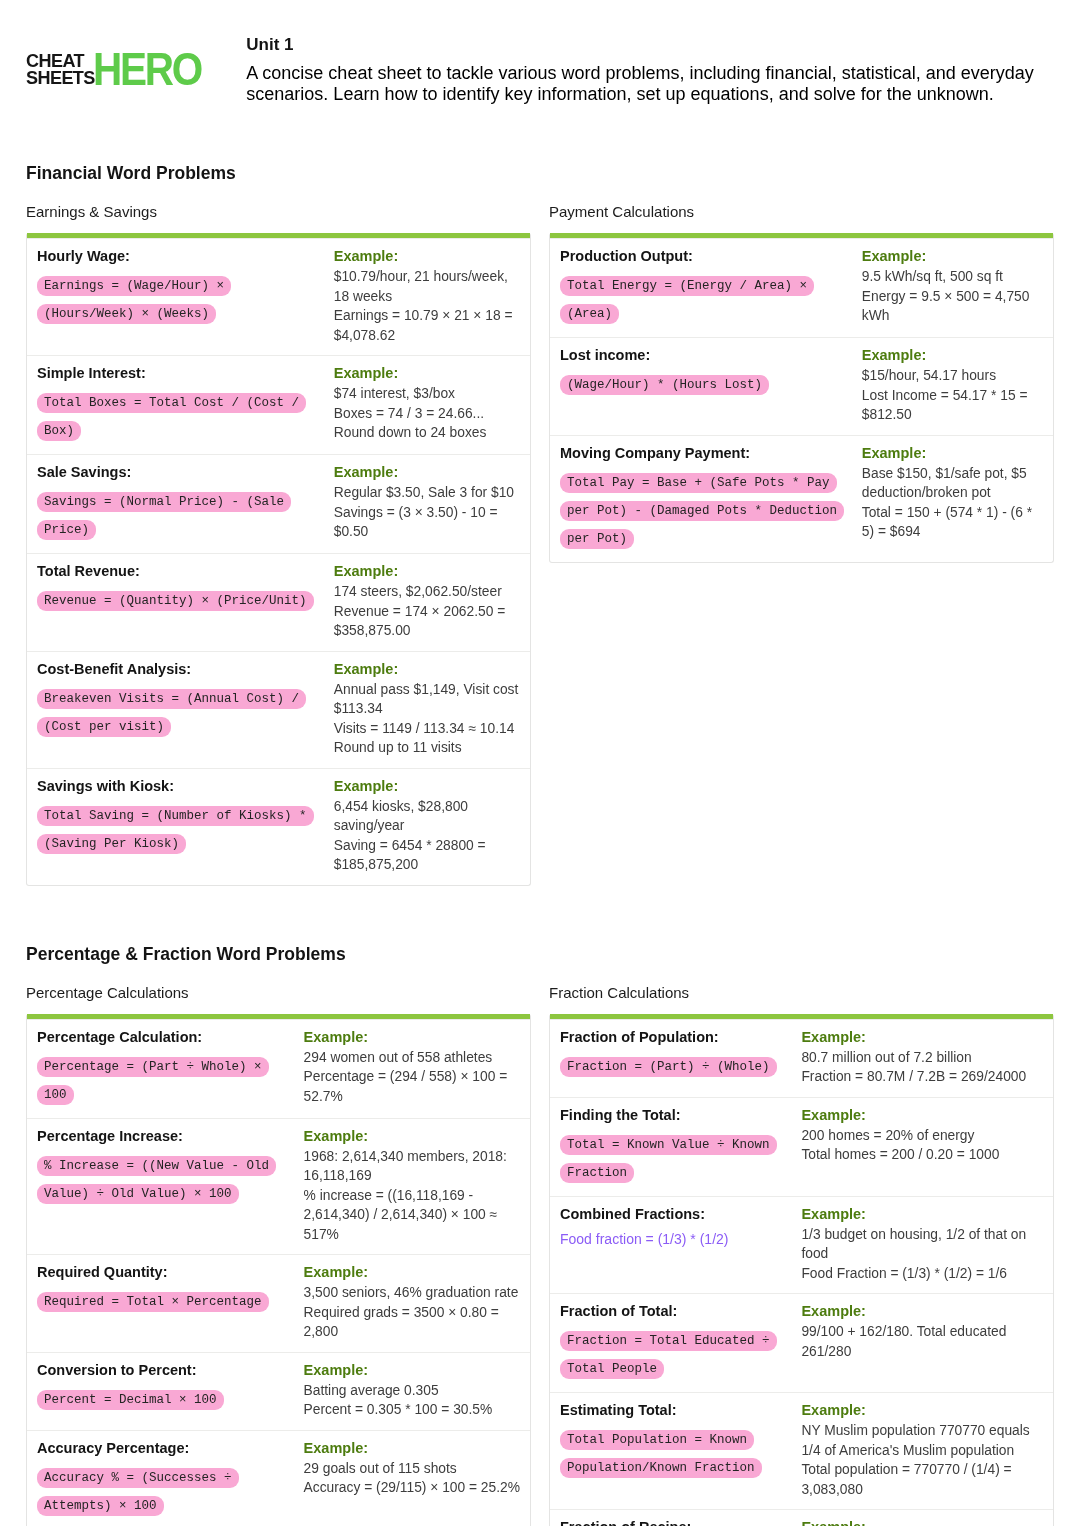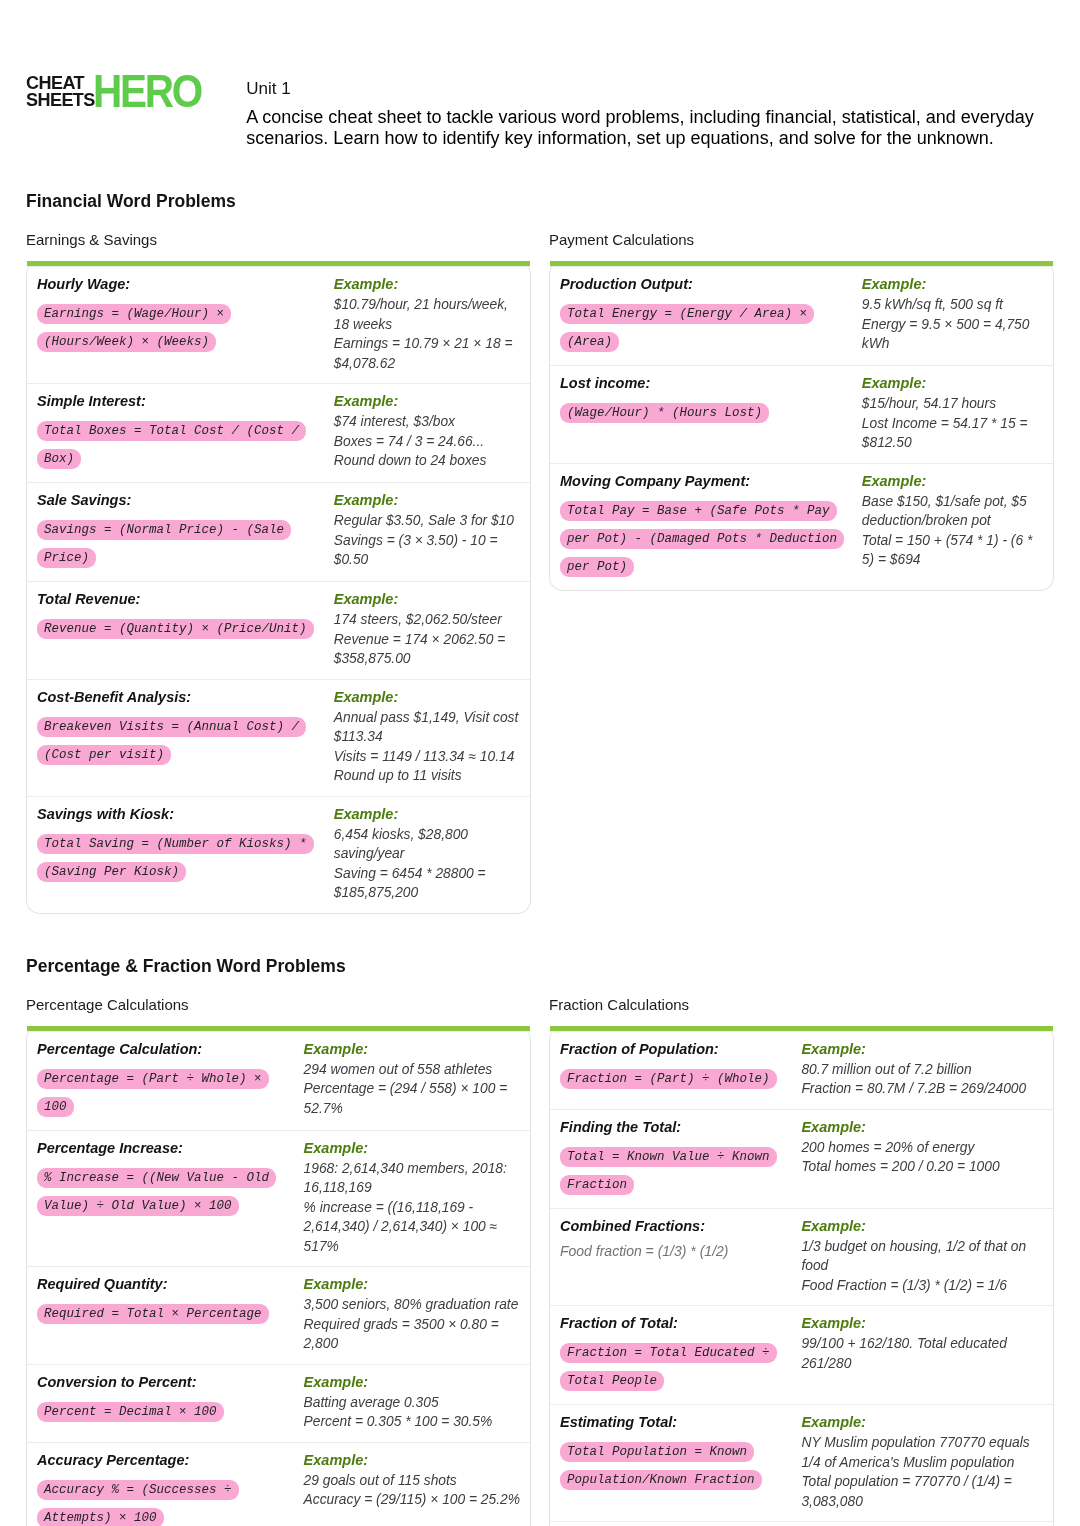--- a/index.html
+++ b/index.html
@@ -10,44 +10,44 @@
     color:#111; overflow:hidden;
   }
   .page { width:100%; height:100%; padding:33px 26px 24px; display:flex; flex-direction:column; }
 
   
   .header { display:flex; align-items:center; gap:30px; }
   .logo { display:flex; align-items:center; flex:0 0 auto; }
   .logo-left { display:flex; flex-direction:column; font-weight:800; font-size:19px; line-height:17.5px; letter-spacing:-0.6px; color:#161616; transform:scaleX(0.95); transform-origin:left center; }
   .logo-hero { font-size:46px; font-weight:800; color:var(--logo-green,#5ecb4a); line-height:40px; letter-spacing:-2.5px; transform:scaleX(0.88); transform-origin:left center; margin-left:-5px; }
   .head-text { padding-top:2px; }
-  .title { font-size:17px; font-weight:400; margin-bottom:8px; color:#141414;margin-top:44px; }
+  .title { font-size:17px; font-weight:700; margin-bottom:8px; color:#141414; }
   .desc { font-size:18px; line-height:21px; color:#000000; max-width:880px; }
 
   
-  .section { margin-top:42px; }
+  .section { margin-top:58px; }
   .section-heading { font-size:17.5px; font-weight:700; color:#141414; }
   .cols { display:flex; gap:18px; align-items:flex-start; }
   .col { flex:1 1 0; min-width:0; }
   .subheading { font-size:15px; color:#1c1c1c; font-weight:400; margin:19px 0 13px; }
 
-  .card { border:1px solid #e4e4e3; border-top:none; border-radius:14px; background:#fff;font-style:italic; }
+  .card { border:1px solid #e4e4e3; border-top:none; border-radius:3px; background:#fff; }
   .bar { height:5px; background:var(--bar-green,#8dc63f); }
   .row { display:grid; grid-template-columns:var(--split,59%) 1fr; padding:9px 0 10px; border-top:1px solid #ececea; }
   .row:first-of-type { border-top:none; }
   .cell { padding:0 10px; min-width:0; }
   .term { font-size:14.5px; font-weight:700; color:#141414; margin-bottom:7px; }
   .formula { line-height:25px; }
   .formula-code {
     font-family:"Liberation Mono","DejaVu Sans Mono",monospace;
     font-size:12.5px; color:#242424; background:#f9a8d4;
     padding:3px 7px; border-radius:9px;
     box-decoration-break:clone; -webkit-box-decoration-break:clone;
   }
-  .formula-plain { font-size:14px; color:#737373; line-height:20px; }
+  .formula-plain { font-size:14px; color:#8b5cf6; line-height:20px; }
   .example-label { font-size:14.5px; font-weight:700; color:#4d7c0f; margin-bottom:3px; }
   .example-line { font-size:13.8px; line-height:19.5px; color:#3d3d3d; }
 
   
   .s0c0 .row { --split:59%; }
   .s0c1 .row { --split:60%; }
   .s1c0 .row { --split:53%; }
   .s1c1 .row { --split:48%; }
 </style>
 </head>
@@ -217,21 +217,21 @@
                   <div class="example-line">% increase = ((16,118,169 - 2,614,340) / 2,614,340) × 100 ≈ 517%</div>
                 </div>
               </div>
               <div class="row">
                 <div class="cell left">
                   <div class="term">Required Quantity:</div>
                   <div class="formula"><code class="formula-code">Required = Total × Percentage</code></div>
                 </div>
                 <div class="cell right">
                   <div class="example-label">Example:</div>
-                  <div class="example-line">3,500 seniors, 80% graduation rate</div>
+                  <div class="example-line">3,500 seniors, 46% graduation rate</div>
                   <div class="example-line">Required grads = 3500 × 0.80 = 2,800</div>
                 </div>
               </div>
               <div class="row">
                 <div class="cell left">
                   <div class="term">Conversion to Percent:</div>
                   <div class="formula"><code class="formula-code">Percent = Decimal × 100</code></div>
                 </div>
                 <div class="cell right">
                   <div class="example-label">Example:</div>

